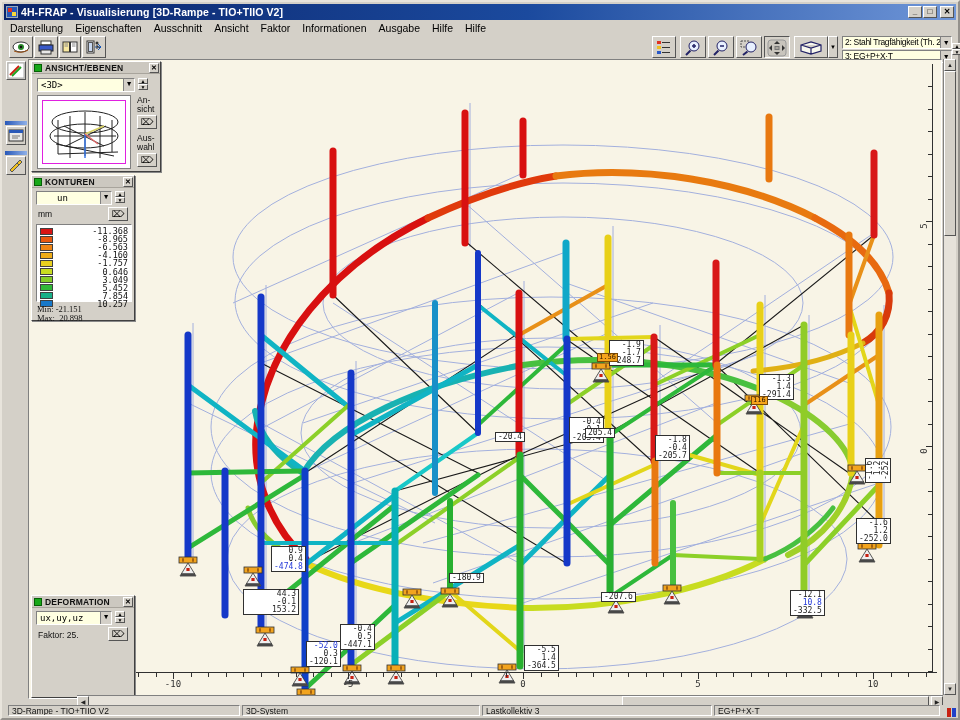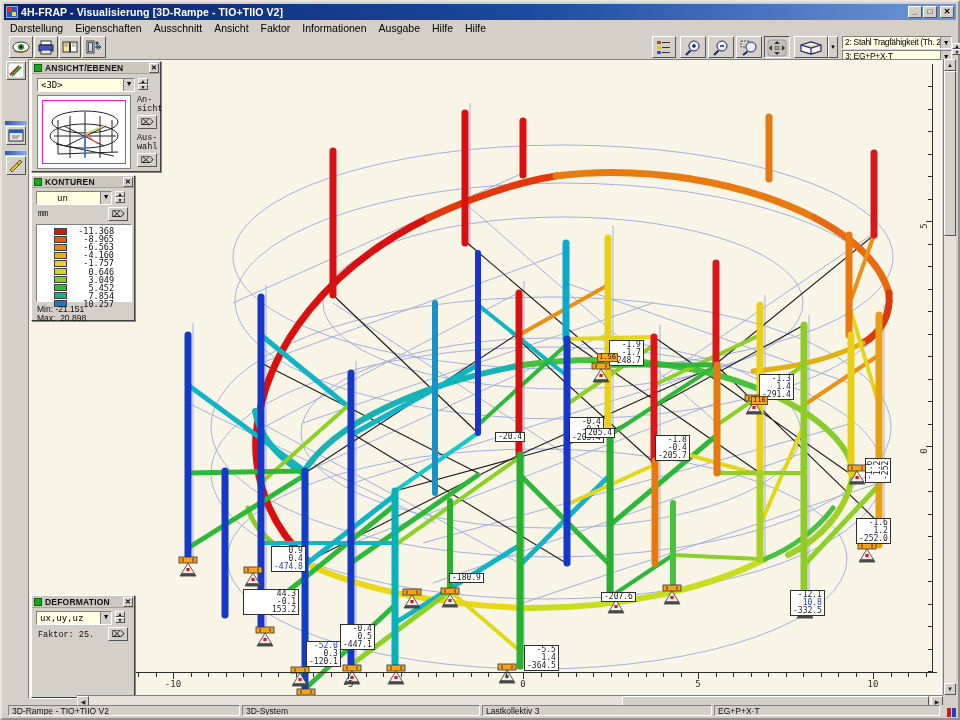--- a/index.html
+++ b/index.html
@@ -67,26 +67,26 @@
   .panel { position:absolute; background:#d4d0c8; border:1px solid; border-color:#fff #404040 #404040 #fff; box-shadow:1px 1px 0 #888; }
   .ptitle { height:12px; display:flex; align-items:center; padding:0 1px 0 2px; background:#ccc8c0; border-bottom:1px solid #a8a49c; }
   .ptitle .pic { width:8px; height:8px; background:#18a818; border:1px solid #056005; margin-right:3px; }
   .ptitle .ptext { font-size:8.5px; font-weight:bold; color:#101010; letter-spacing:0.2px; flex:1; white-space:nowrap; }
   .ptitle .pclose { width:10px; height:10px; background:#d4d0c8; border:1px solid; border-color:#fff #555 #555 #fff;
     font-size:7px; line-height:8px; text-align:center; font-weight:bold; }
   .pcombo { position:absolute; height:14px; background:#ffffe1; border:1px solid; border-color:#808080 #fff #fff #808080;
     font-family:"DejaVu Sans Mono",monospace; font-size:9px; line-height:12px; padding-left:3px; white-space:nowrap; }
   .micro-btn { position:absolute; width:20px; height:14px; background:#d4d0c8; border:1px solid; border-color:#fff #555 #555 #fff;
     font-size:9px; line-height:12px; text-align:center; }
-  .ptext-s { position:absolute; font-family:Liberation Mono, monospace; font-size:8.5px; line-height:9px; color:#101010; white-space:pre-line; }
-  .scalebox { position:absolute; background:#fff; border:1px solid; border-color:#808080 #fff #fff #808080; padding:2px 17px; }
+  .ptext-s { position:absolute; font-family:Liberation Sans, sans-serif; font-size:8.5px; line-height:9px; color:#101010; white-space:pre-line; }
+  .scalebox { position:absolute; background:#fff; border:1px solid; border-color:#808080 #fff #fff #808080; padding:2px 3px; }
   .scalerow { display:flex; align-items:center; height:8.1px; }
   .scalerow .sw { width:13px; height:7px; border:1px solid #404040; margin-right:4px; }
   .scalerow .sv { flex:1; text-align:right; font-family:"DejaVu Sans Mono",monospace; font-size:8.5px; color:#101010; }
-  .defrow { font-family:Liberation Sans, sans-serif; font-size:8.5px; line-height:10px; color:#101010; white-space:pre; }
+  .defrow { font-family:Liberation Serif, serif; font-size:8.5px; line-height:10px; color:#101010; white-space:pre; }
 
   
   .vscroll { position:absolute; right:2px; top:57px; width:13px; bottom:23px; background:#e6e2da; border-left:1px solid #808080; }
   .sb-btn { position:absolute; left:0; right:0; height:12px; background:#d4d0c8; border:1px solid; border-color:#fff #555 #555 #fff;
     font-size:6px; line-height:10px; text-align:center; color:#222; }
   .vthumb { position:absolute; left:0; right:0; top:12px; height:165px; background:#d4d0c8; border:1px solid; border-color:#fff #555 #555 #fff; }
   .hscroll { position:absolute; left:75px; right:15px; bottom:11px; height:12px; background:#e6e2da; border-top:1px solid #808080; }
   .hsb-btn { position:absolute; top:0; bottom:0; width:12px; background:#d4d0c8; border:1px solid; border-color:#fff #555 #555 #fff;
     font-size:6px; line-height:10px; text-align:center; color:#222; }
   .hthumb { position:absolute; top:0; bottom:0; left:545px; right:14px; background:#d4d0c8; border:1px solid; border-color:#fff #555 #555 #fff; }

